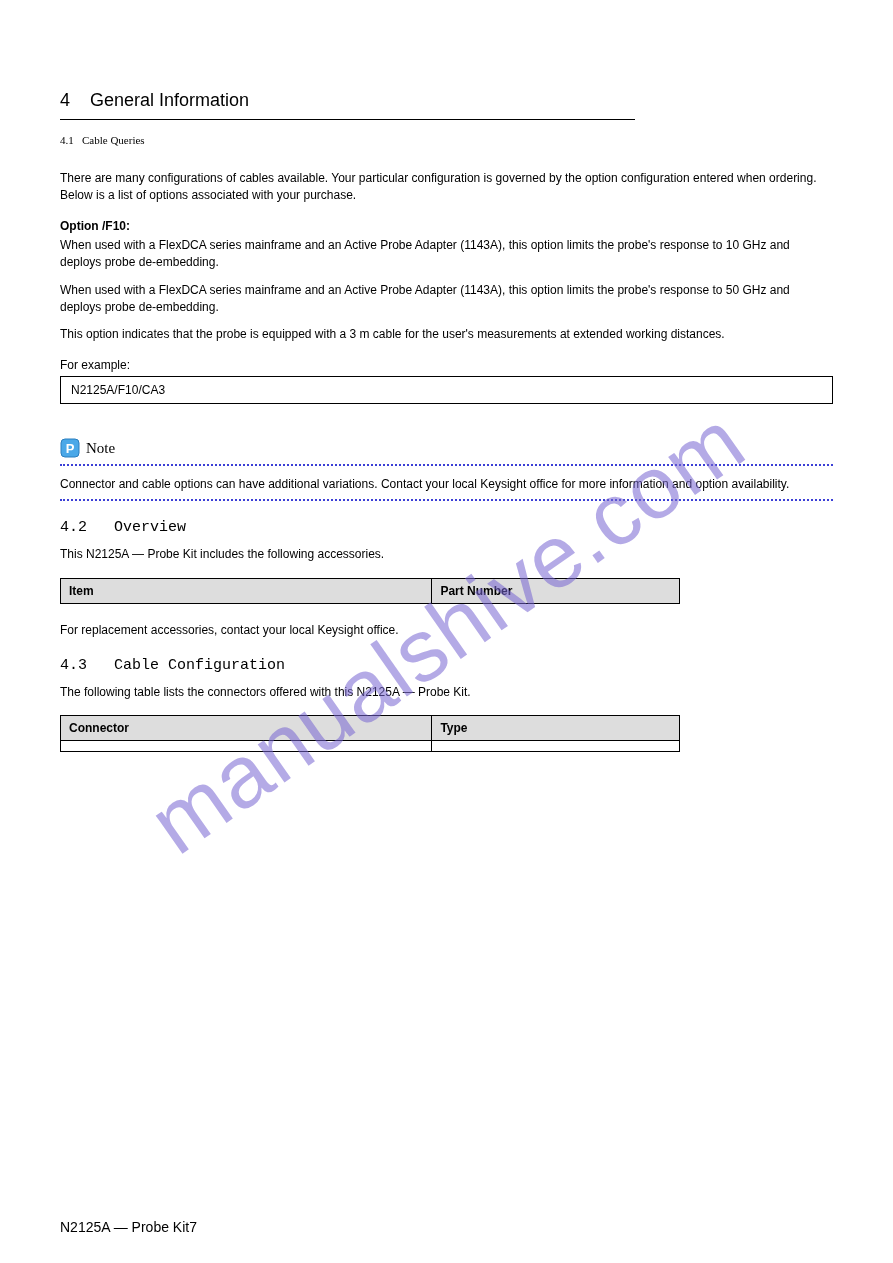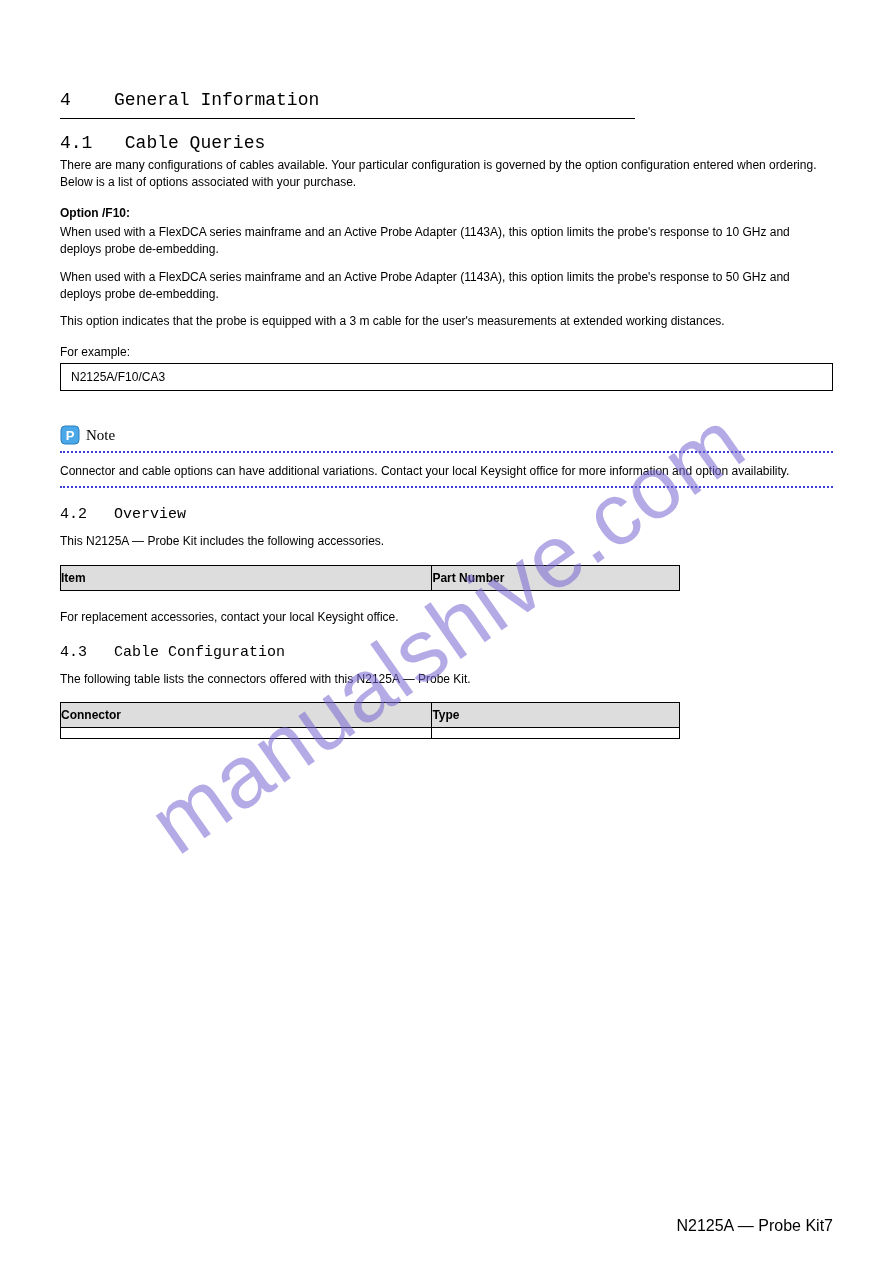--- a/index.html
+++ b/index.html
@@ -10,34 +10,34 @@
     color: #000;
     width: 893px;
     height: 1263px;
     position: relative;
     overflow: hidden;
   }
   .page {
     padding: 90px 60px 40px 60px;
   }
   .section-head {
-    font-family: Liberation Mono, monospace;
+    font-family: Liberation Sans, sans-serif;
     font-size: 18px;
     font-weight: normal;
     margin-bottom: 8px;
   }
   .underline {
     border-bottom: 1px solid #000;
     width: 575px;
     margin-bottom: 14px;
   }
   .subsection {
-    font-family: Liberation Mono, monospace;
-    font-size: 18px;
-    margin-bottom: 4px;
+    font-family: Liberation Serif, serif;
+    font-size: 11px;
+    margin-bottom: 24px;
   }
   .body-text {
     font-size: 12px;
     line-height: 1.45;
     margin-bottom: 14px;
   }
   .opt-head {
     font-size: 12px;
     font-weight: bold;
     margin-bottom: 4px;
@@ -97,21 +97,21 @@
     width: 620px;
     margin-top: 10px;
     margin-bottom: 18px;
     font-size: 12px;
   }
   .tbl th {
     border: 1px solid #000;
     background: #ddd;
     text-align: left;
     font-weight: bold;
-    padding: 5px 0;
+    padding: 5px 8px;
   }
   .tbl td {
     border: 1px solid #000;
     padding: 5px 8px;
   }
   .watermark {
     position: absolute;
     left: 50%;
     top: 50%;
     transform: translate(-50%, -50%) rotate(-35deg);
@@ -122,22 +122,22 @@
     pointer-events: none;
     font-weight: normal;
     letter-spacing: 1px;
   }
   .footer {
     position: absolute;
     left: 60px;
     right: 60px;
     bottom: 28px;
     display: flex;
-    justify-content: flex-end;
-    font-size: 16px;
+    justify-content: flex-start;
+    font-size: 14px;
   }
   .footer-left { }
   .footer-right { }
 </style>
 </head>
 <body>
 
 <div class="watermark">manualshive.com</div>
 
 <div class="page">

